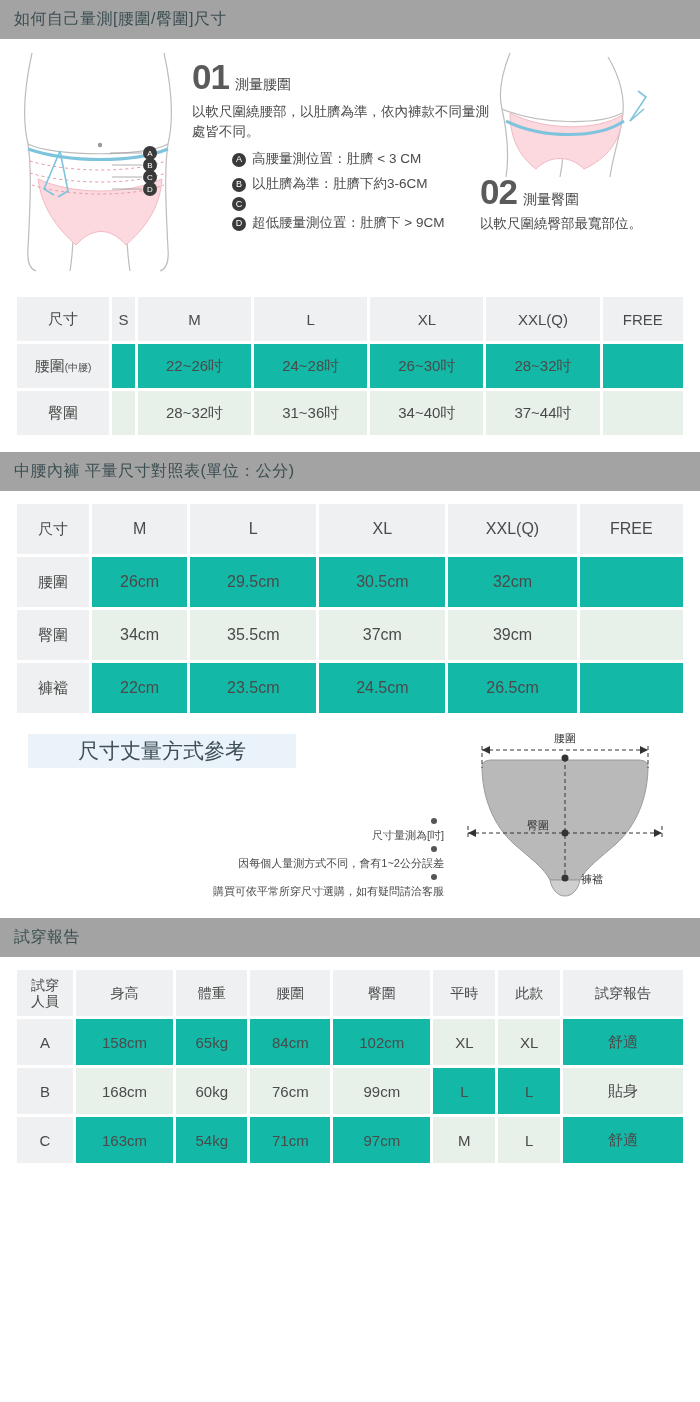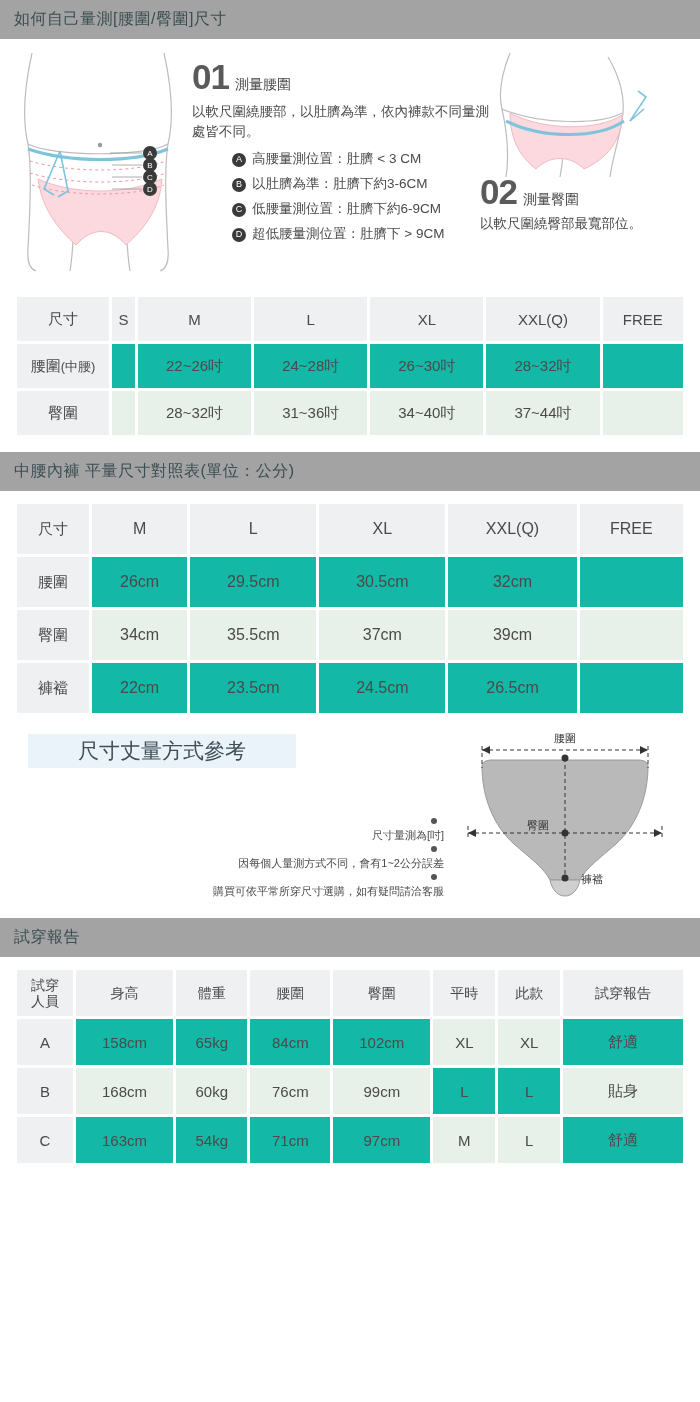--- a/index.html
+++ b/index.html
@@ -53,21 +53,21 @@
   .txt-02 p { margin: 6px 0 0 0; font-size: 13.5px; color: #4a4a4a; }
 
   
   table { border-collapse: separate; border-spacing: 3px; width: 672px; margin: 0 14px; }
   td, th { text-align: center; font-weight: normal; color: #4a4a4a; }
   .t1 td { height: 44px; font-size: 15px; }
   .t1 .hd { background: #eef0f1; font-size: 15px; }
   .t1 .lbl { background: #eef0f1; font-size: 15px; width: 92px; }
   .pink { background: #14b8a6; }
   .mint { background: #e8f1e9; }
-  .lbl-sub { font-size: 13px; }
+  .lbl-sub { font-size: 10px; }
 
   .t2 td { height: 50px; font-size: 16px; }
   .t2 .hd { background: #eef0f1; }
   .t2 .lbl { background: #eef0f1; width: 72px; font-size: 15px; }
 
   .t3 td { height: 46px; font-size: 15px; }
   .t3 .hd { background: #eef0f1; font-size: 14px; line-height: 1.15; }
   .t3 .lbl { background: #eef0f1; width: 56px; }
 
   
@@ -154,21 +154,20 @@
         <li>
           <span class="circ">A</span>
           <span>高腰量測位置：肚臍 &lt; 3 CM</span>
         </li>
         <li>
           <span class="circ">B</span>
           <span>以肚臍為準：肚臍下約3-6CM</span>
         </li>
         <li>
           <span class="circ">C</span>
-          <span>低腰量測位置：肚臍下約6-9CM</span>
         </li>
         <li>
           <span class="circ">D</span>
           <span>超低腰量測位置：肚臍下 &gt; 9CM</span>
         </li>
       </ul>
     </div>
 
     <svg class="fig-right" viewBox="0 0 175 130">
       <g fill="none" stroke="#bdbdbd" stroke-width="1.2">

